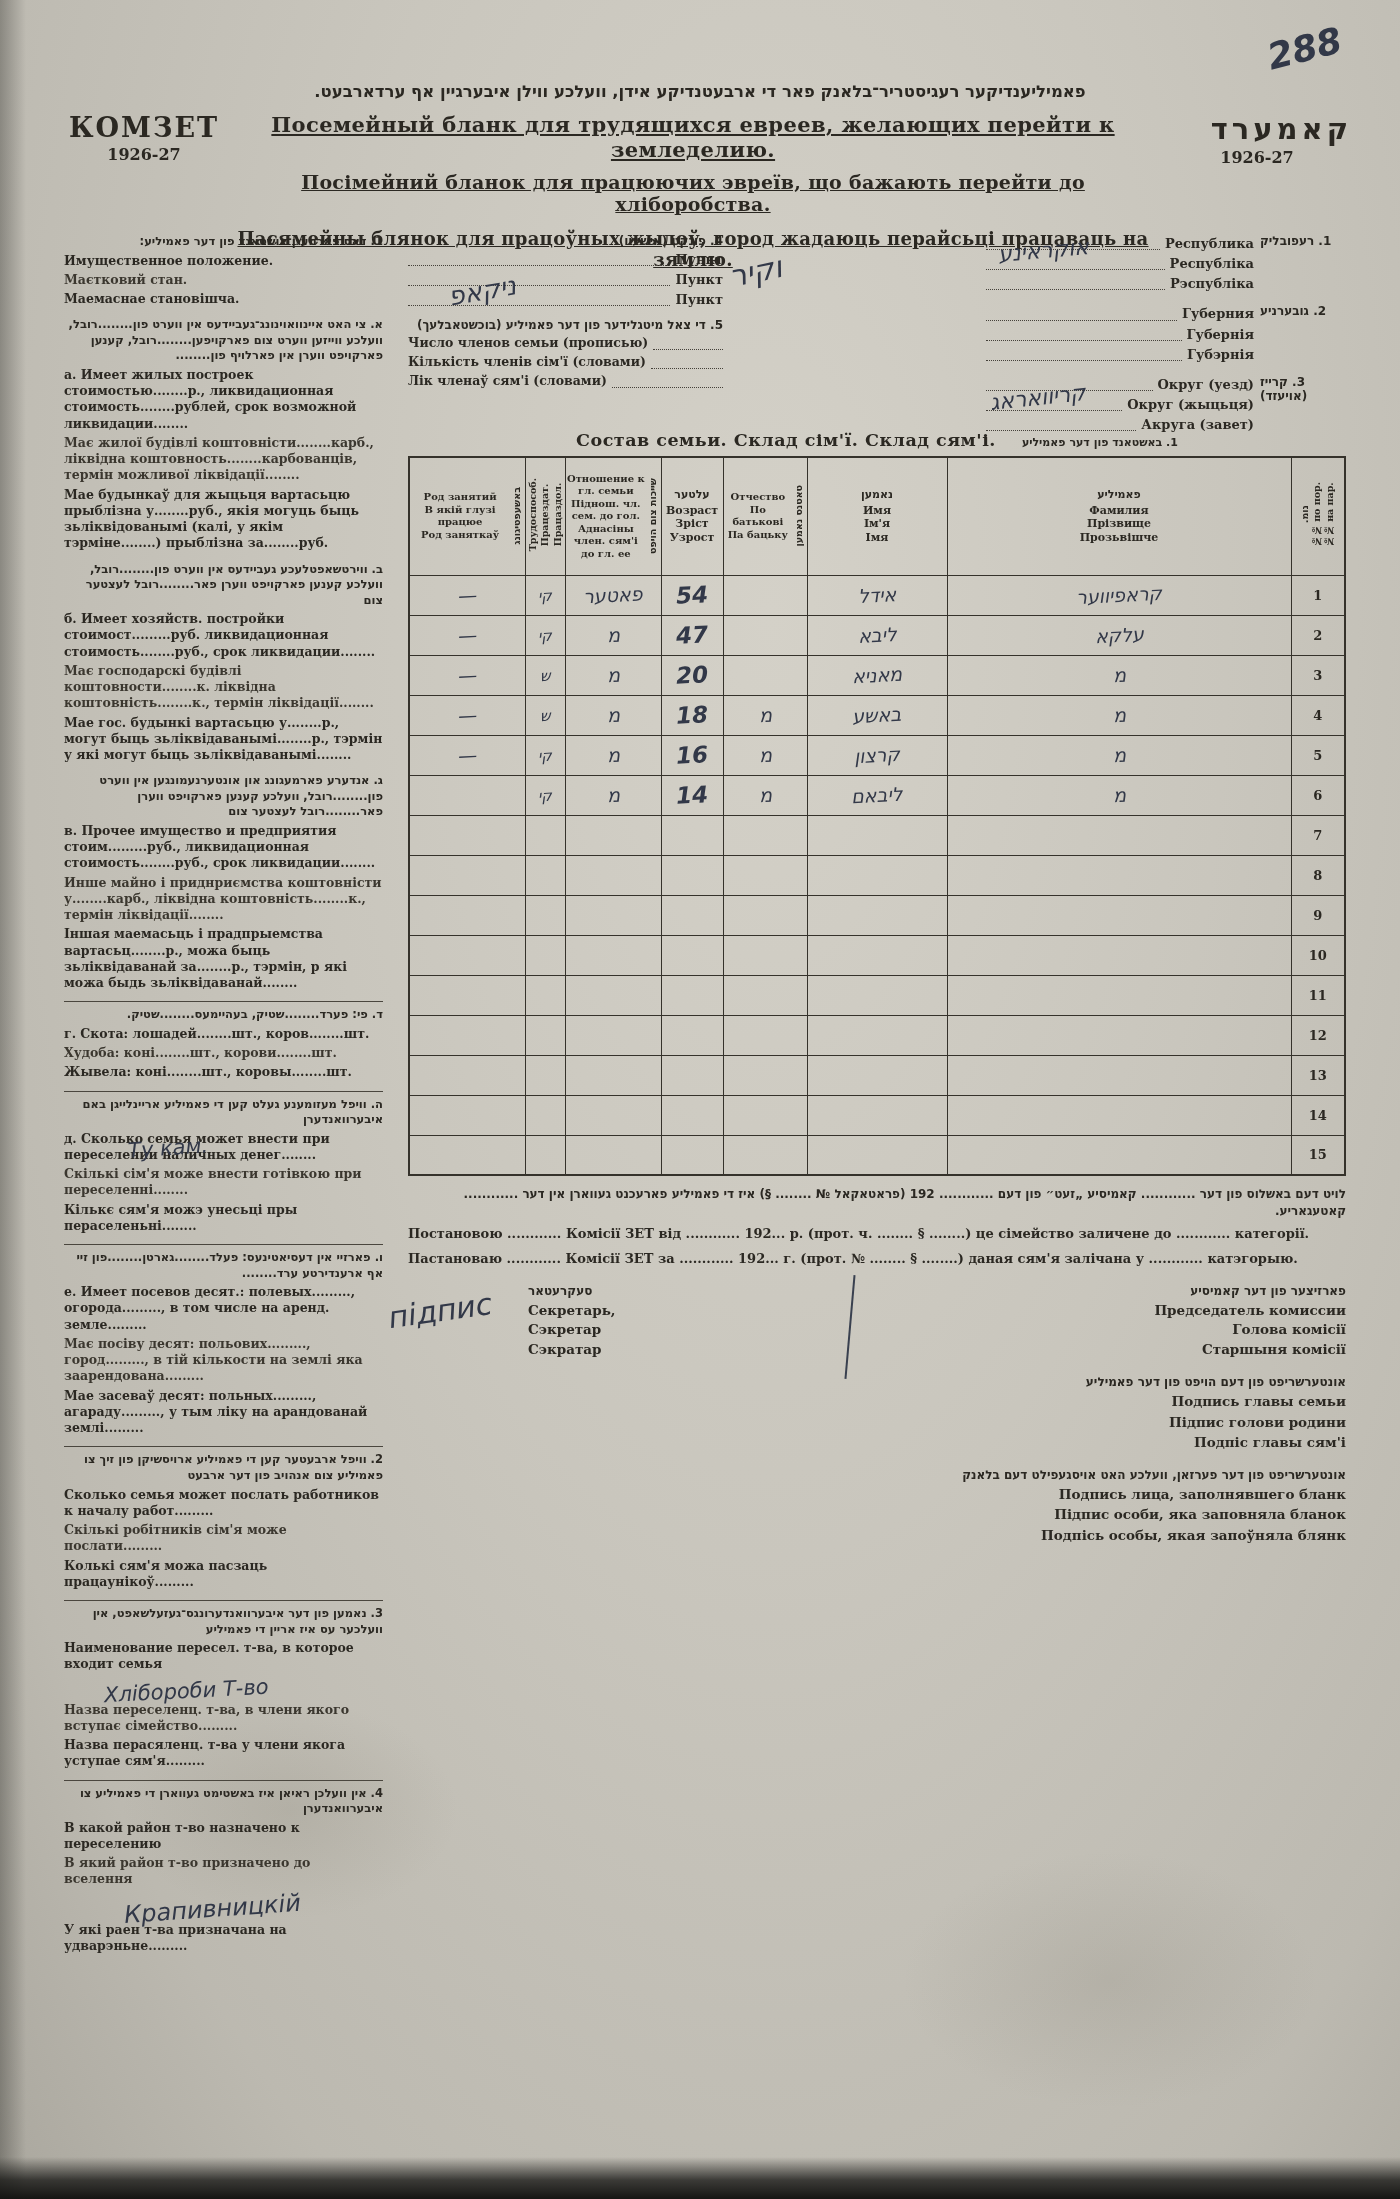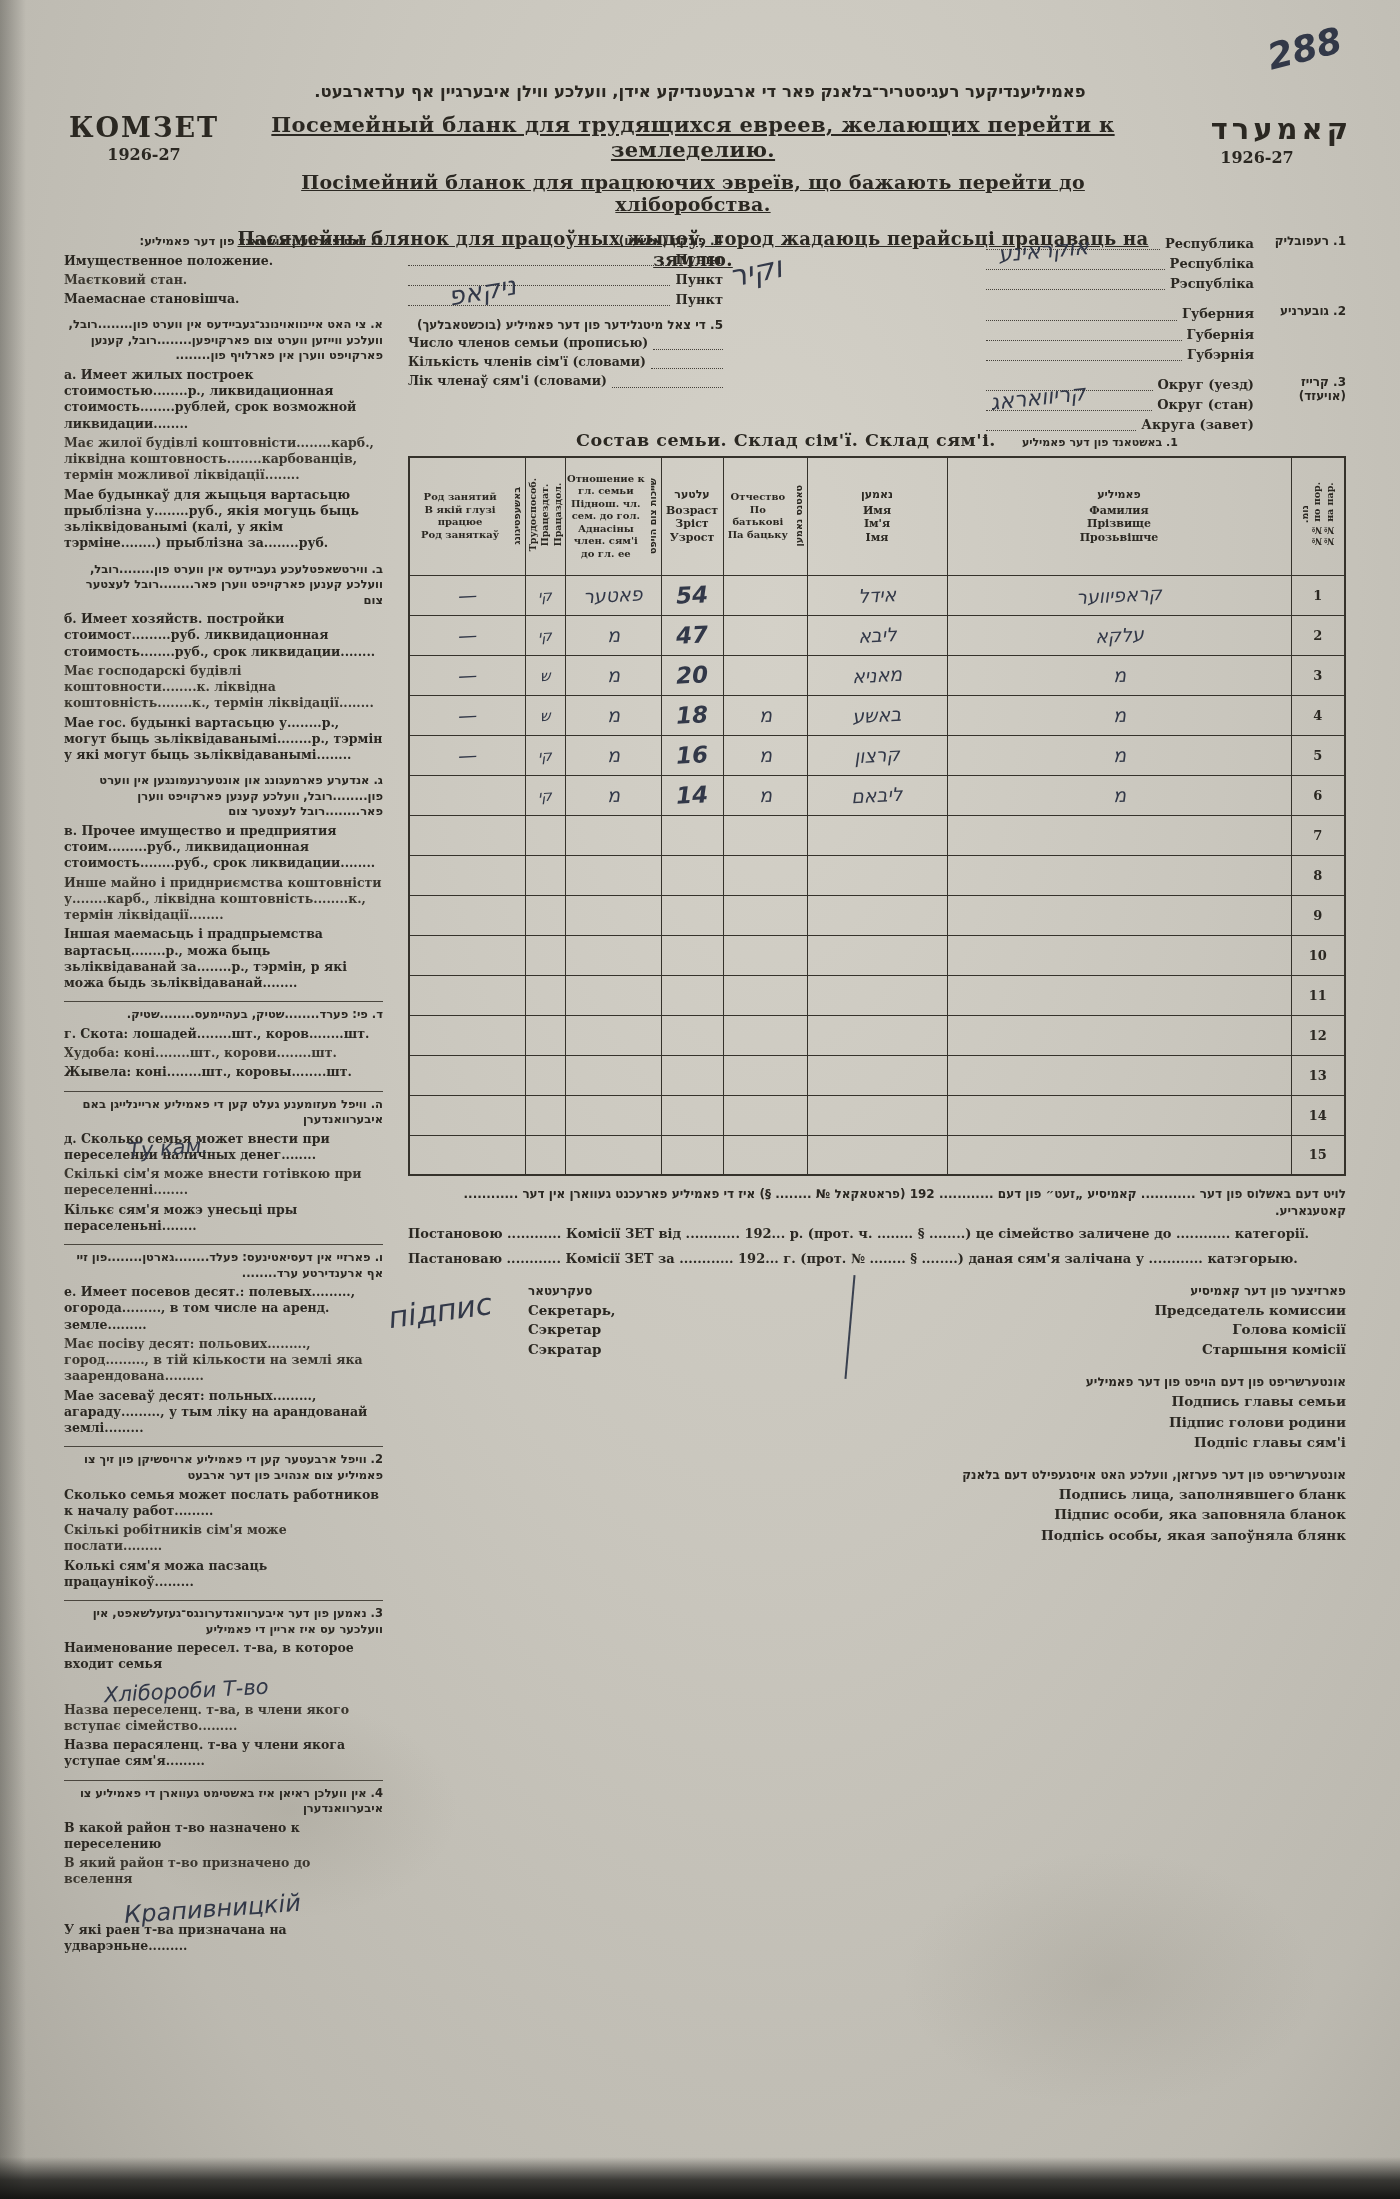--- a/index.html
+++ b/index.html
@@ -59,21 +59,21 @@
   .top-fields{position:relative;display:flex;height:192px;}
   .tf-left{width:315px;flex:none;}
   .tf-spacer{flex:1;position:relative;}
   .tf-right{width:360px;flex:none;}
   .loc-yi-head{font-size:12px;font-weight:bold;text-align:right;margin-bottom:2px;}
   .loc-line{display:flex;align-items:flex-end;font-size:13px;font-weight:bold;line-height:1.55;}
   .loc-line .dots{flex:1;border-bottom:1.5px dotted #45413a;margin:0 5px 4px 0;}
   .loc-line .lab{white-space:nowrap;}
   .loc-block{display:flex;margin-bottom:10px;position:relative;}
   .loc-lines{flex:1;}
-  .loc-yi-side{width:92px;text-align:right;font-size:12px;font-weight:bold;padding-left:6px;}
+  .loc-yi-side{width:92px;text-align:left;font-size:12px;font-weight:bold;padding-left:6px;}
   .members-line{display:flex;font-size:12.5px;font-weight:bold;line-height:1.5;}
   .members-line .dots{flex:1;border-bottom:1.5px dotted #45413a;margin:0 0 3px 5px;}
   .hand-punkt{position:absolute;left:40px;top:26px;font-size:26px;transform:rotate(-10deg);}
   .hand-mid{position:absolute;left:6px;top:20px;font-size:30px;transform:rotate(-12deg);}
   .hand-republic{position:absolute;left:12px;top:4px;font-size:22px;transform:rotate(-5deg);}
   .hand-okrug{position:absolute;left:4px;top:10px;font-size:22px;transform:rotate(-6deg);}
 
   
   .family-title{display:flex;justify-content:center;gap:26px;align-items:baseline;margin:4px 0 6px 0;}
   .family-title .cyr{font-size:17.5px;font-weight:bold;letter-spacing:.5px;}
@@ -302,21 +302,21 @@
             <div class="loc-yi-side yi">2. גובערניע</div>
           </div>
           <div class="loc-block">
             <div class="loc-lines">
               <div class="loc-line">
                   <span class="dots"></span>
                   <span class="lab">Округ (уезд)</span>
                 </div>
               <div class="loc-line">
                   <span class="dots"></span>
-                  <span class="lab">Округ (стан)</span>
+                  <span class="lab">Округ (жыцьця)</span>
                 </div>
               <div class="loc-line">
                   <span class="dots"></span>
                   <span class="lab">Акруга (завет)</span>
                 </div>
               <span class="hand hw hand-okrug">קריוואראג</span>
             </div>
             <div class="loc-yi-side yi">3. קרייז (אויעזד)</div>
           </div>
         </div>

